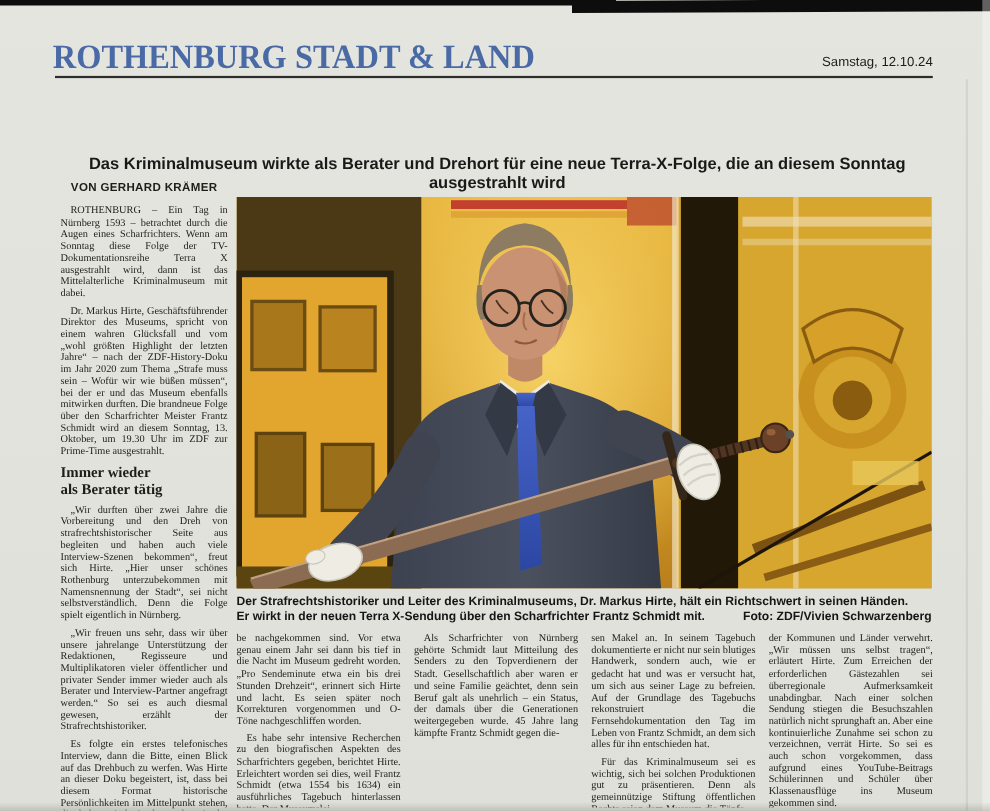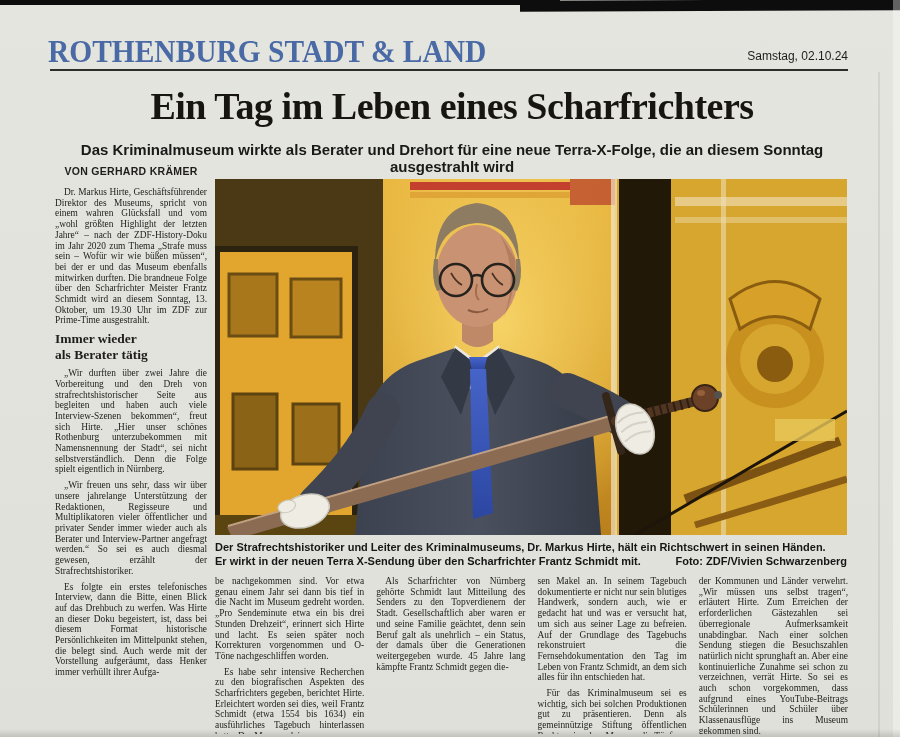--- a/index.html
+++ b/index.html
@@ -49,28 +49,28 @@
 <body>
 
 <div id="page">
 
   <div class="edge-top"></div>
   <div class="edge-top-right"></div>
   <div class="crease"></div>
   <div class="crease2"></div>
 
   <div class="masthead-title">ROTHENBURG STADT &amp; LAND</div>
-  <div class="issue-date">Samstag, 02.10.24</div>
+  <div class="issue-date">Samstag, 12.10.24</div>
   <div class="masthead-rule"></div>
 
-  <h1 class="headline" style="margin:0;">Ein Tag im Leben eines Scharfrichters</h1>
   <div class="subheadline">Das Kriminalmuseum wirkte als Berater und Drehort für eine neue Terra-X-Folge, die an diesem Sonntag ausgestrahlt wird</div>
 
   <div class="left-col">
     <div class="byline">VON GERHARD KRÄMER</div>
+    <p>ROTHENBURG – Ein Tag in Nürnberg 1593 – betrachtet durch die Augen eines Scharfrichters. Wenn am Sonntag diese Folge der TV-Dokumentationsreihe Terra X ausgestrahlt wird, dann ist das Mittelalterliche Kriminalmuseum mit dabei.</p>
     <p>Dr. Markus Hirte, Geschäftsführender Direktor des Museums, spricht von einem wahren Glücksfall und vom „wohl größten Highlight der letzten Jahre“ – nach der ZDF-History-Doku im Jahr 2020 zum Thema „Strafe muss sein – Wofür wir wie büßen müssen“, bei der er und das Museum ebenfalls mitwirken durften. Die brandneue Folge über den Scharfrichter Meister Frantz Schmidt wird an diesem Sonntag, 13. Oktober, um 19.30 Uhr im ZDF zur Prime-Time ausgestrahlt.</p>
     <div class="crosshead">Immer wieder
 als Berater tätig</div>
     <p>„Wir durften über zwei Jahre die Vorbereitung und den Dreh von strafrechtshistorischer Seite aus begleiten und haben auch viele Interview-Szenen bekommen“, freut sich Hirte. „Hier unser schönes Rothenburg unterzubekommen mit Namensnennung der Stadt“, sei nicht selbstverständlich. Denn die Folge spielt eigentlich in Nürnberg.</p>
     <p>„Wir freuen uns sehr, dass wir über unsere jahrelange Unterstützung der Redaktionen, Regisseure und Multiplikatoren vieler öffentlicher und privater Sender immer wieder auch als Berater und Interview-Partner angefragt werden.“ So sei es auch diesmal gewesen, erzählt der Strafrechtshistoriker.</p>
     <p>Es folgte ein erstes telefonisches Interview, dann die Bitte, einen Blick auf das Drehbuch zu werfen. Was Hirte an dieser Doku begeistert, ist, dass bei diesem Format historische Persönlichkeiten im Mittelpunkt stehen, die belegt sind. Auch werde mit der Vorstellung aufgeräumt, dass Henker immer verhüllt ihrer Aufga-</p>
   </div>
 
   <div class="photo-box">
     <svg width="632" height="356" viewBox="0 0 632 356" preserveAspectRatio="none">

